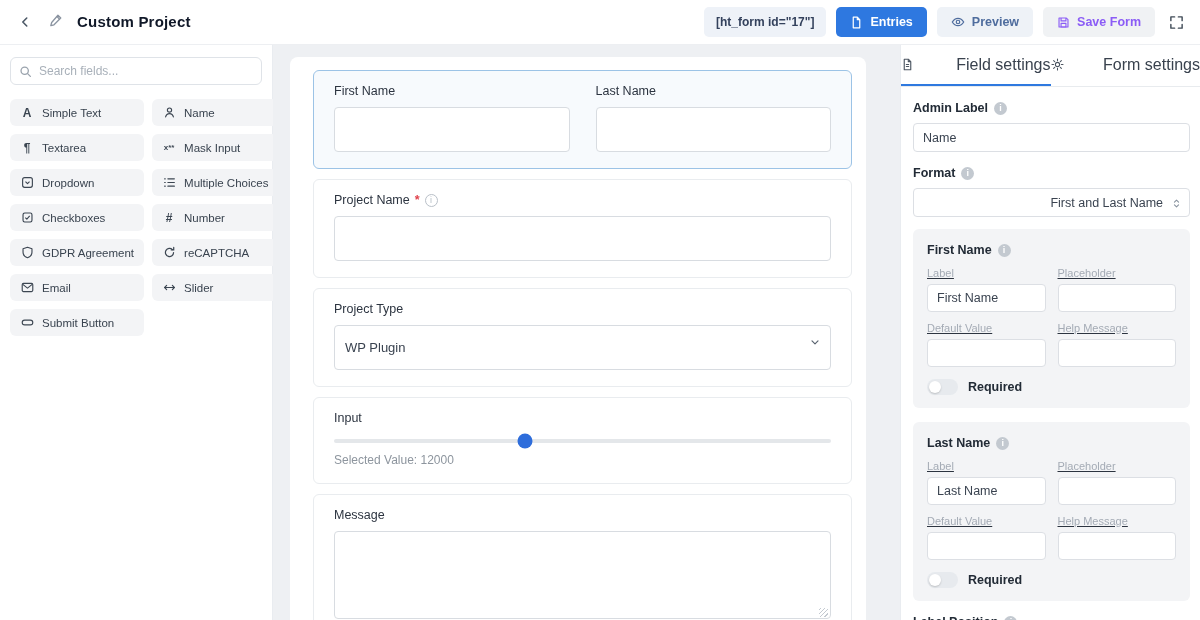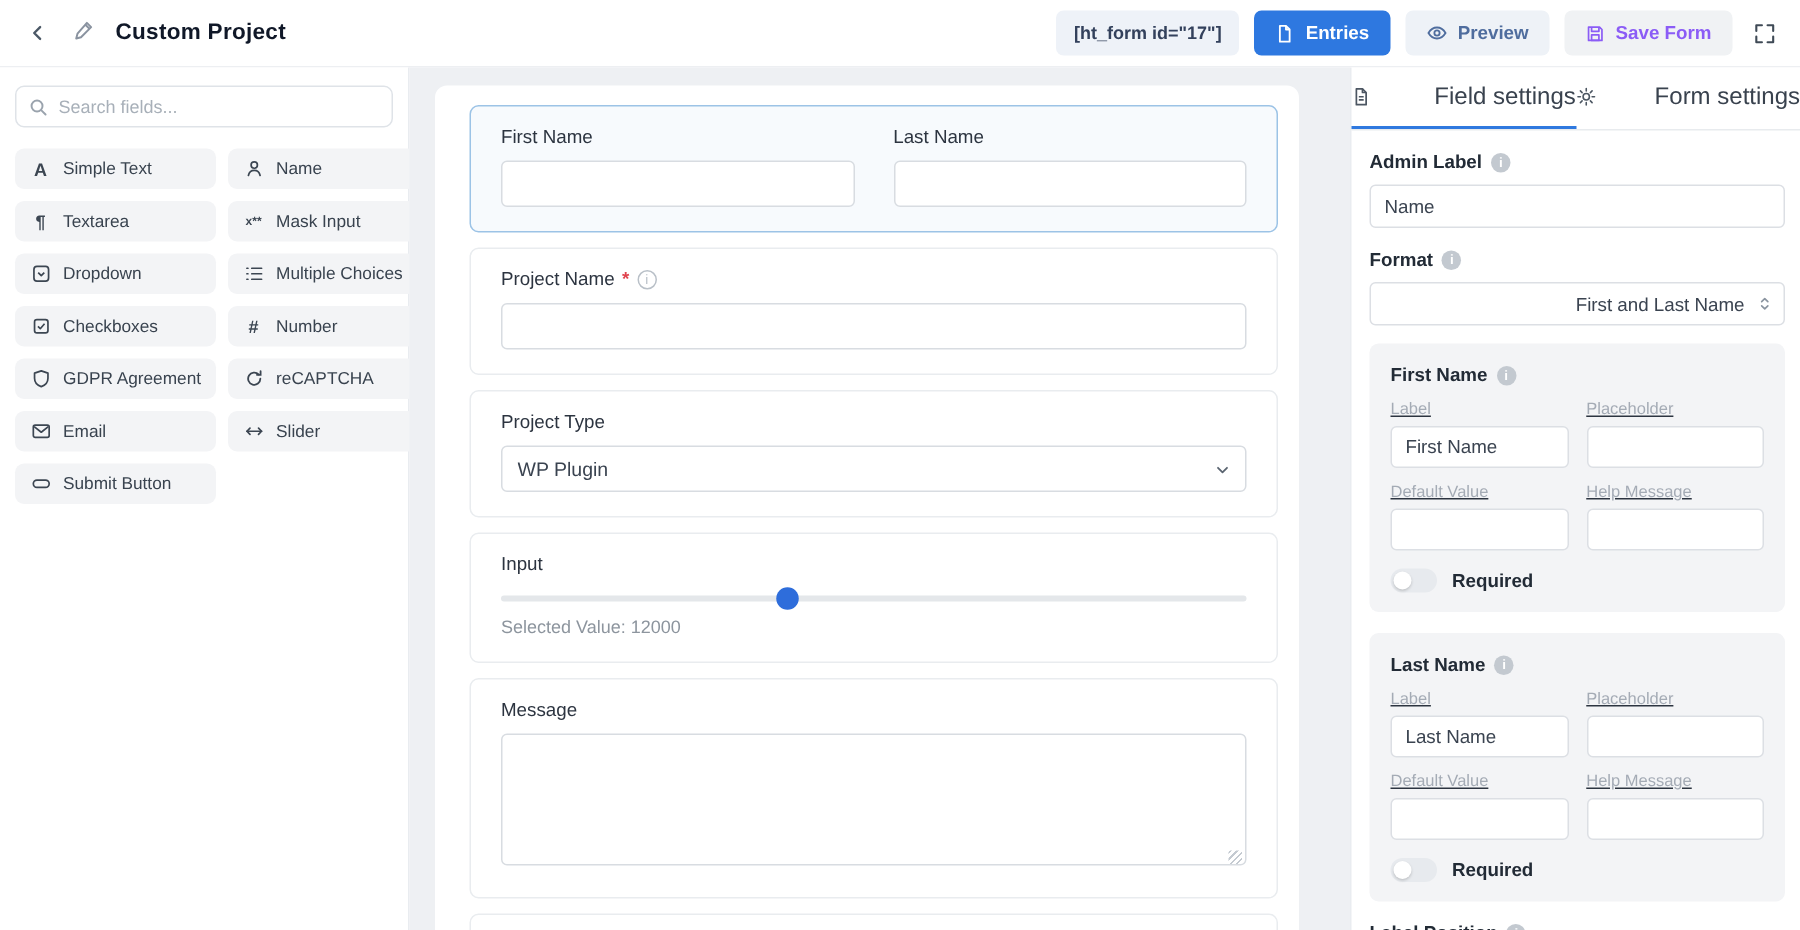--- a/index.html
+++ b/index.html
@@ -51,21 +51,21 @@
     height:100%; padding:13px 14px 20px 23px; }
   .card { background:#fff; border:1px solid #e9ecef; border-radius:6px;
     padding:13px 20px 16px 20px; margin-bottom:10px; }
   .card.selected { border:1px solid #9cc3e6; background:#f7fafd; }
   .flabel { font-size:12.5px; color:#2c3440; margin-bottom:9px; display:flex;
     align-items:center; gap:5px; }
   .req { color:#e0434d; font-weight:700; }
   .info-o { width:13px; height:13px; border:1px solid #b9c0c8; border-radius:50%;
     color:#b9c0c8; font-size:9px; display:inline-flex; align-items:center;
     justify-content:center; font-style:normal; }
-  .tinput { width:100%; height:31px; border:1px solid #d8dce1; border-radius:4px;
+  .tinput { width:100%; height:45px; border:1px solid #d8dce1; border-radius:4px;
     background:#fff; font-size:13px; padding:0 10px; outline:none;
     font-family:"Liberation Sans", sans-serif; color:#3a4350; }
   .two-col { display:flex; gap:26px; }
   .two-col > div { flex:1; }
   .selectbox { position:relative; }
   .selectbox .tinput { padding-right:28px; }
   .selectbox .chev { position:absolute; right:10px; top:9px; color:#5a6470; }
   .slider-track { position:relative; height:4px; background:#e4e7ea; border-radius:2px;
     margin:14px 0 10px 0; }
   .slider-thumb { position:absolute; top:50%; width:15px; height:15px; background:#2e6ddb;

